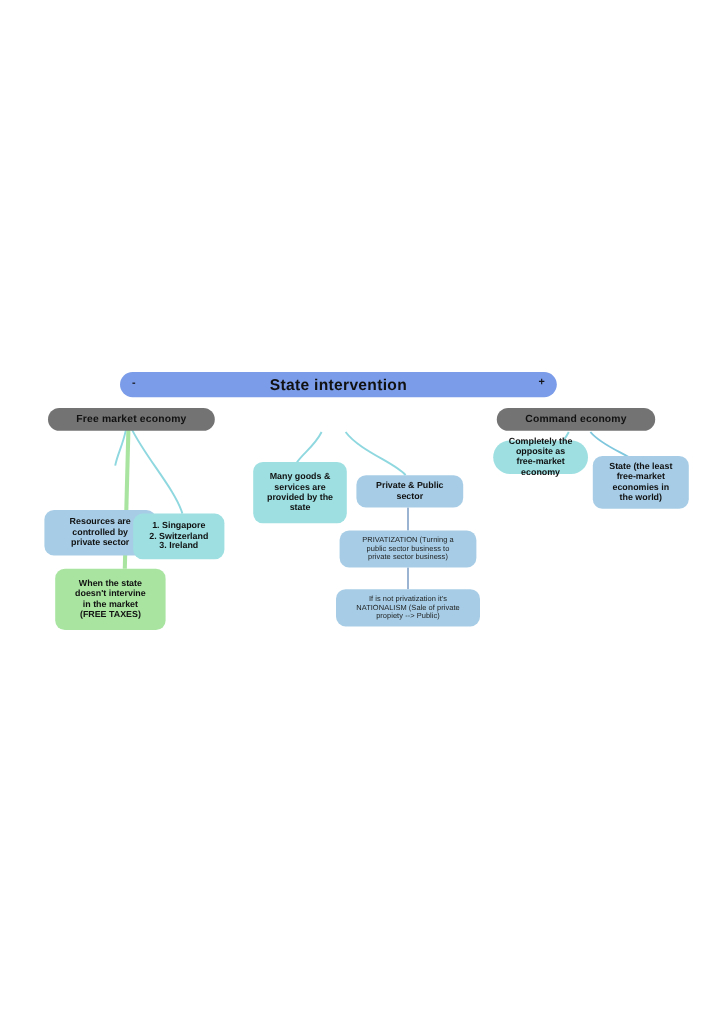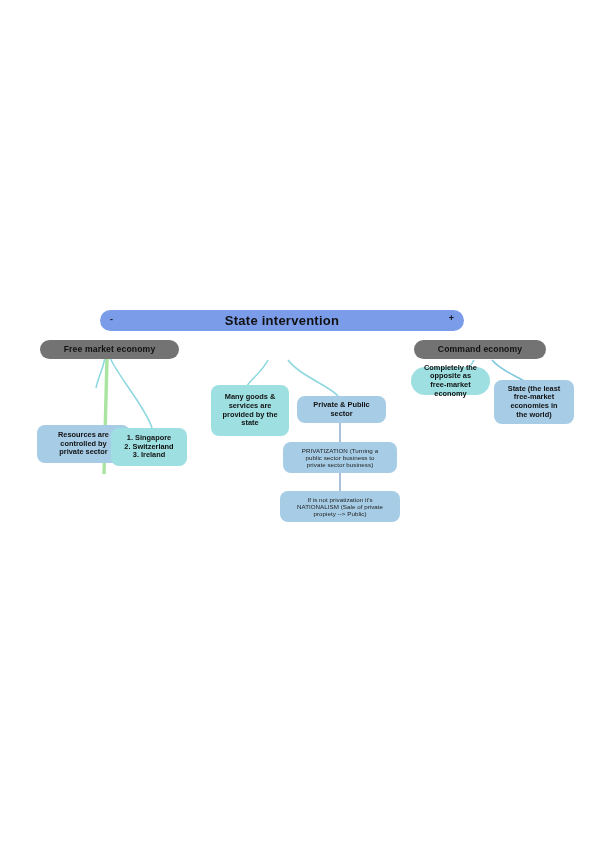--- a/index.html
+++ b/index.html
@@ -143,20 +143,26 @@
 controlled by
 private sector</span>
     </div>
 
     <div class="node box c-cyan" style="left:111px; top:428px; width:76px; height:38px;">
       <span>1. Singapore
 2. Switzerland
 3. Ireland</span>
     </div>
 
+    <div class="node box c-green" style="left:46px; top:474px; width:92px; height:51px;">
+      <span>When the state
+doesn't intervine
+in the market
+(FREE TAXES)</span>
+    </div>
 
     <div class="node box c-cyan" style="left:211px; top:385px; width:78px; height:51px;">
       <span>Many goods &amp;
 services are
 provided by the
 state</span>
     </div>
 
     <div class="node box c-blue" style="left:297px; top:396px; width:89px; height:27px;">
       <span>Private &amp; Public

